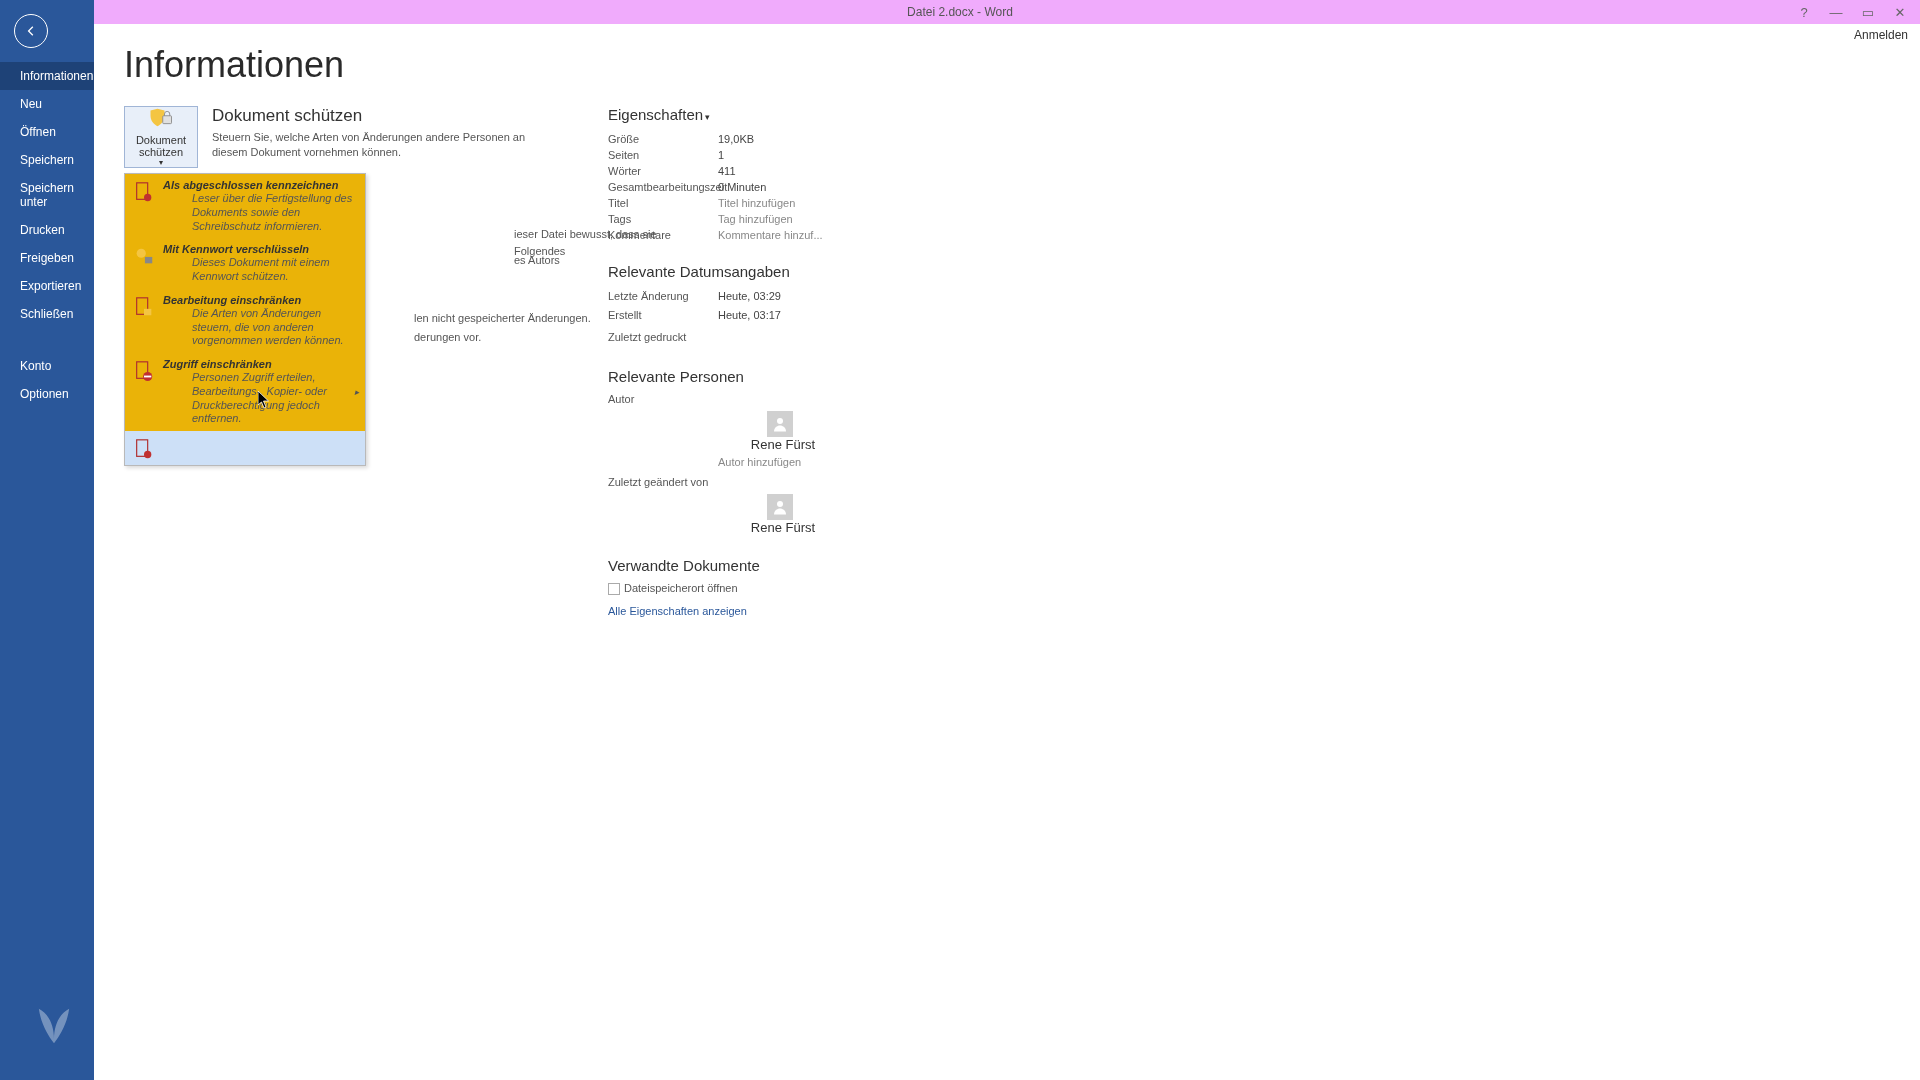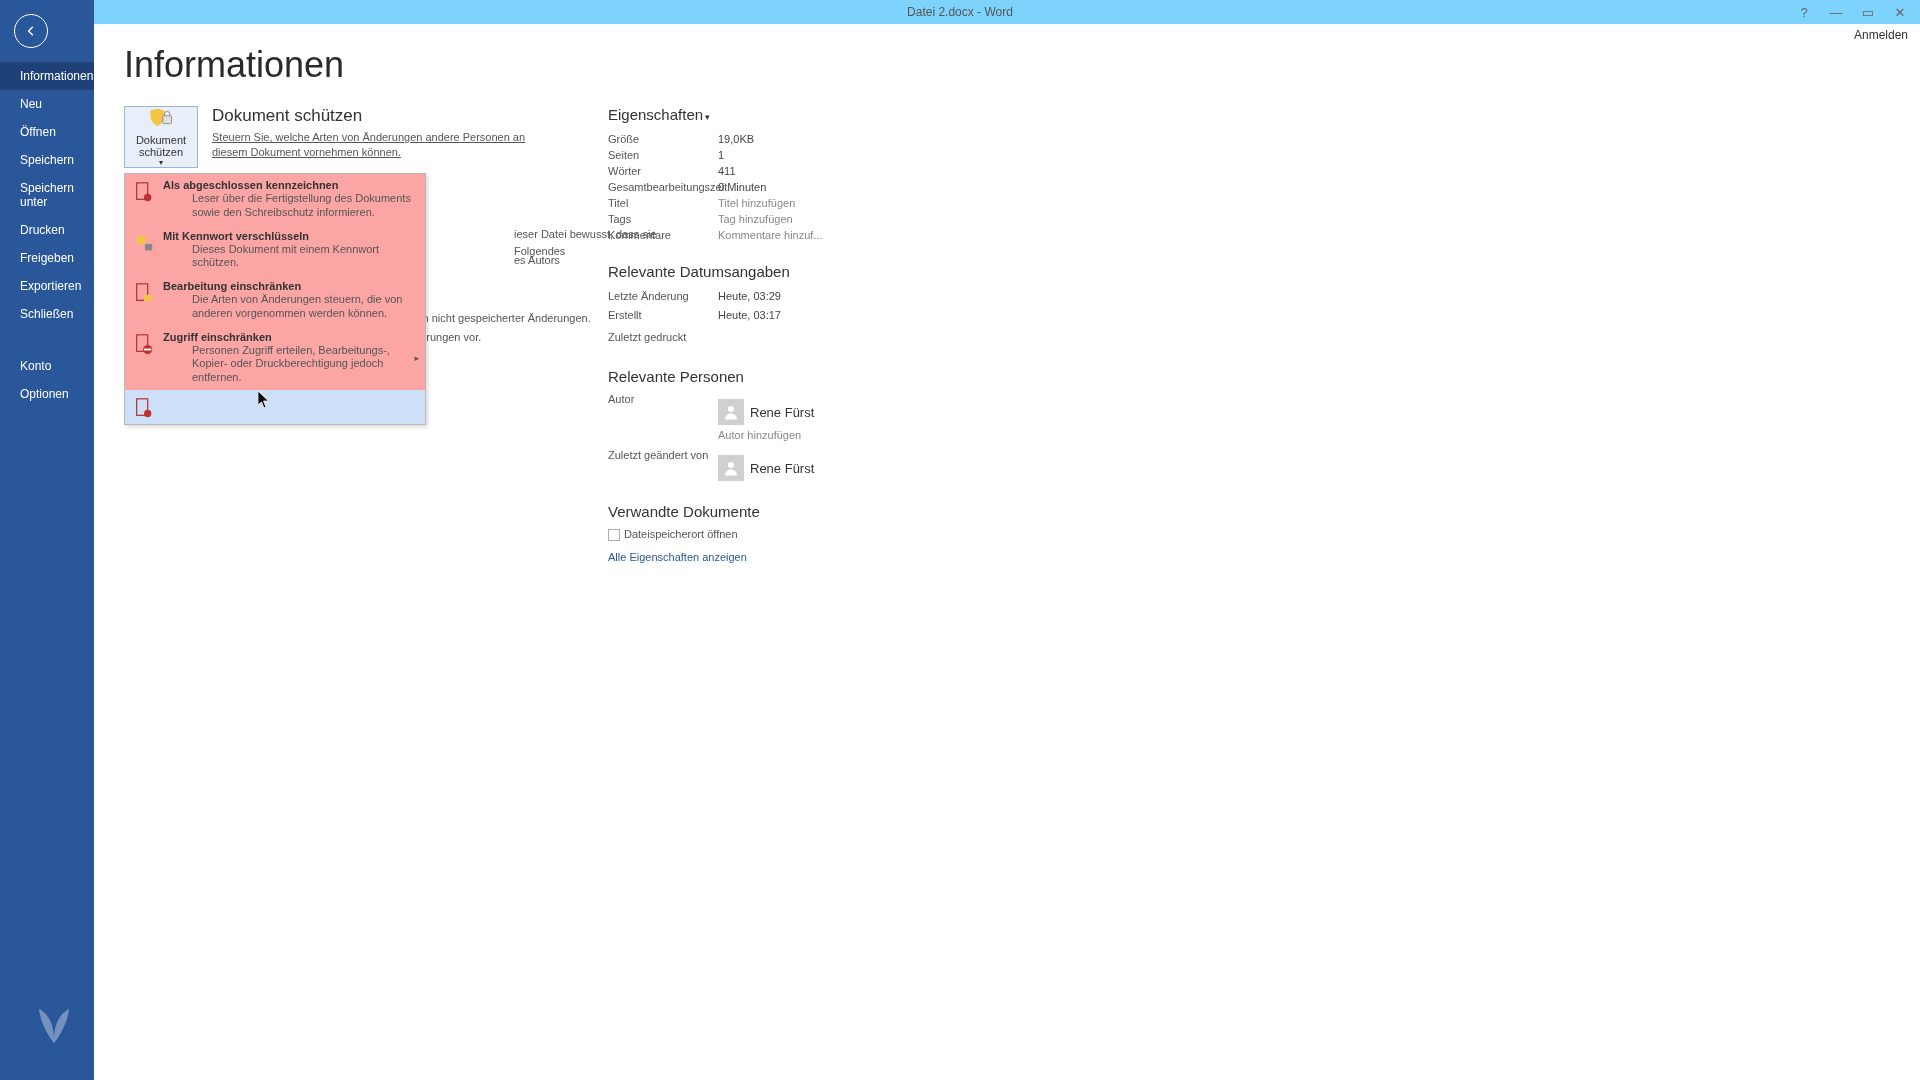--- a/index.html
+++ b/index.html
@@ -1,18 +1,18 @@
 <!DOCTYPE html>
 <html><head>
 <meta charset="utf-8">
 <style>
 * { margin: 0; padding: 0; box-sizing: border-box; font-family: "Segoe UI", Tahoma, sans-serif; }
 html, body { width: 1920px; height: 1080px; background: #fff; overflow: hidden; }
 
-.titlebar { height: 24px; background: #7dd3fc; display: flex; align-items: center; position: relative; }
+.titlebar { height: 24px; background: #f0abfc; display: flex; align-items: center; position: relative; }
 .titlebar-title { position: absolute; left: 50%; transform: translateX(-50%); font-size: 12px; color: #555; }
 .titlebar-controls { position: absolute; right: 0; display: flex; gap: 8px; padding-right: 8px; }
 .titlebar-controls span { width: 24px; text-align: center; font-size: 13px; color: #666; cursor: pointer; }
 .signin { position: absolute; right: 12px; top: 28px; font-size: 12px; color: #333; }
 
 .sidebar { position: absolute; top: 0; left: 0; width: 94px; height: 100%; background: #2a579a; color: #fff; }
 .back-btn { width: 34px; height: 34px; border: 1.5px solid #fff; border-radius: 50%; margin: 14px 0 14px 14px; display: flex; align-items: center; justify-content: center; cursor: pointer; }
 .back-btn svg { width: 16px; height: 16px; fill: #fff; }
 .nav-item { padding: 7px 10px 7px 20px; font-size: 12px; cursor: pointer; }
 .nav-item.active { background: #1e4277; }
@@ -25,48 +25,48 @@
 .file-name { font-size: 18px; color: #2a579a; }
 .file-loc { font-size: 11px; color: #555; margin-top: 2px; }
 
 .main-row { display: flex; margin-top: 16px; }
 .left-col { width: 478px; position: relative; }
 .right-col { margin-left: 6px; }
 
 .protect-btn { width: 74px; height: 62px; border: 1px solid #a0b5d6; background: #e8eff9; display: flex; flex-direction: column; align-items: center; justify-content: center; cursor: pointer; font-size: 11px; color: #333; text-align: center; }
 .protect-btn .icon { width: 28px; height: 24px; margin-bottom: 3px; }
 .section-head { font-size: 17px; color: #333; margin-bottom: 4px; }
-.section-desc { font-size: 11px; color: #555; line-height: 1.4; max-width: 330px; text-decoration: underline; }
+.section-desc { font-size: 11px; color: #555; line-height: 1.4; max-width: 330px; }
 .section-block { display: flex; gap: 14px; }
 
 .bg-text { position: absolute; font-size: 11px; color: #555; line-height: 1.5; }
 .bgt1 { top: 120px; left: 390px; width: 160px; }
 .bgt2 { top: 146px; left: 390px; width: 140px; }
 .bgt3 { top: 204px; left: 290px; width: 260px; }
 .bgt4 { top: 223px; left: 290px; width: 260px; }
 
-.dropdown { position: absolute; top: 67px; left: 0; width: 302px; background: #fca5a5; border: 1px solid #b9b9b9; box-shadow: 2px 2px 4px rgba(0,0,0,.15); }
+.dropdown { position: absolute; top: 67px; left: 0; width: 242px; background: #eab308; border: 1px solid #b9b9b9; box-shadow: 2px 2px 4px rgba(0,0,0,.15); font-style: italic; }
 .dd-item { display: flex; padding: 5px 8px; gap: 8px; cursor: pointer; position: relative; }
 .dd-item.hover { background: #cde0f7; }
 .dd-icon { width: 22px; height: 22px; flex-shrink: 0; margin-top: 2px; }
 .dd-text { font-size: 11px; }
 .dd-title { font-weight: 600; color: #333; margin-bottom: 1px; }
 .dd-desc { color: #555; line-height: 1.25; margin-left: 29px; }
 .dd-arrow { position: absolute; right: 6px; top: 50%; transform: translateY(-50%); font-size: 9px; color: #555; }
 
 .prop-head { font-size: 15px; color: #333; margin-bottom: 8px; }
 .prop-head .caret { font-size: 9px; margin-left: 2px; }
 .prop-row { display: flex; font-size: 11px; padding: 2px 0; }
 .prop-label { width: 110px; color: #555; }
 .prop-value { color: #444; width: 130px; }
 .prop-placeholder { color: #888; }
 .section-gap { margin-top: 20px; }
 .avatar { width: 26px; height: 26px; background: #d0d0d0; display: inline-flex; align-items: center; justify-content: center; vertical-align: middle; margin-right: 6px; }
 .avatar svg { width: 18px; height: 18px; fill: #fff; }
-.person-row { display: flex; align-items: center; font-size: 13px; color: #333; margin: 6px 0 2px 110px; }
+.person-row { display: flex; align-items: center; font-size: 13px; color: #333; margin: 18px 0 2px 110px; flex-direction: column; }
 .person-label { font-size: 11px; color: #555; width: 110px; float: left; }
 .author-add { font-size: 11px; color: #888; margin-left: 110px; margin-top: 2px; }
 .folder-icon { width: 12px; height: 12px; border: 1px solid #aaa; display: inline-block; vertical-align: middle; margin-right: 4px; background: #fff; }
 .link { font-size: 11px; color: #2a579a; cursor: pointer; }
 .cursor { position: absolute; top: 391px; left: 258px; pointer-events: none; }
 .cursor svg { width: 14px; height: 18px; }
 
 
 .ic-doc { fill: none; stroke: #b03030; stroke-width: 1.3; }
 </style>

